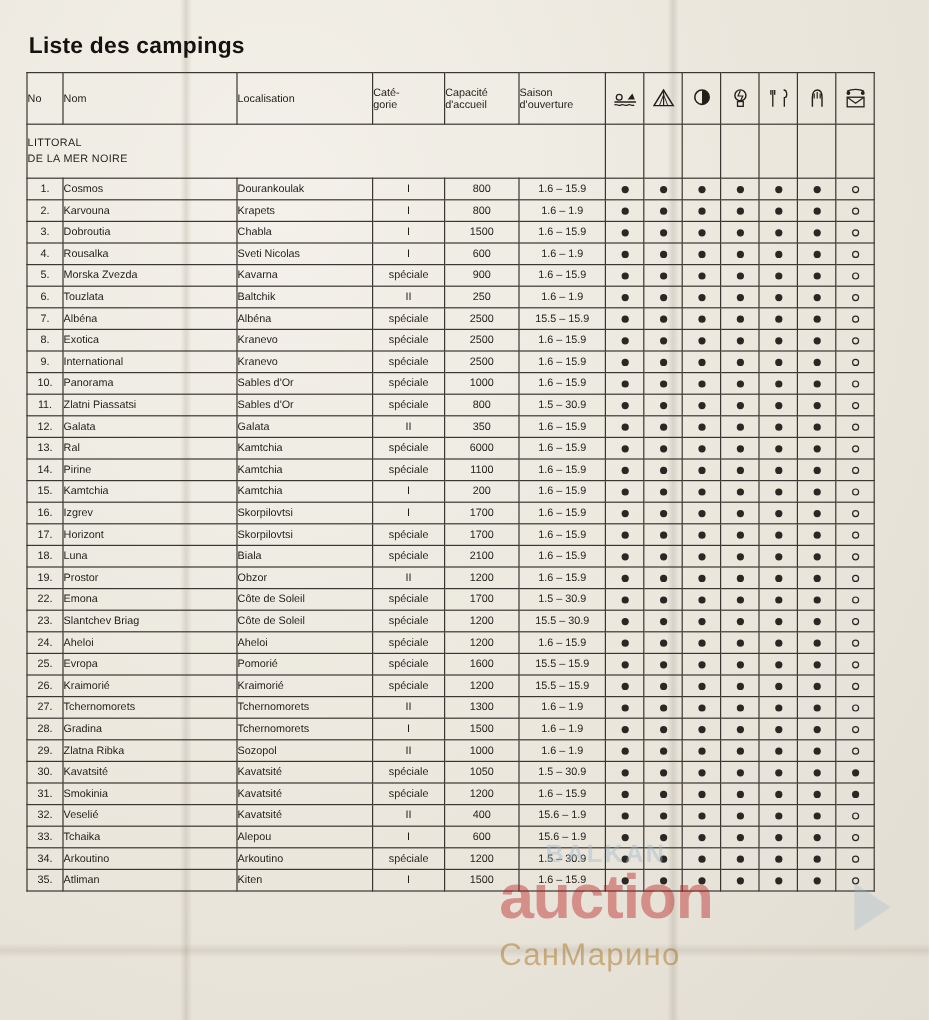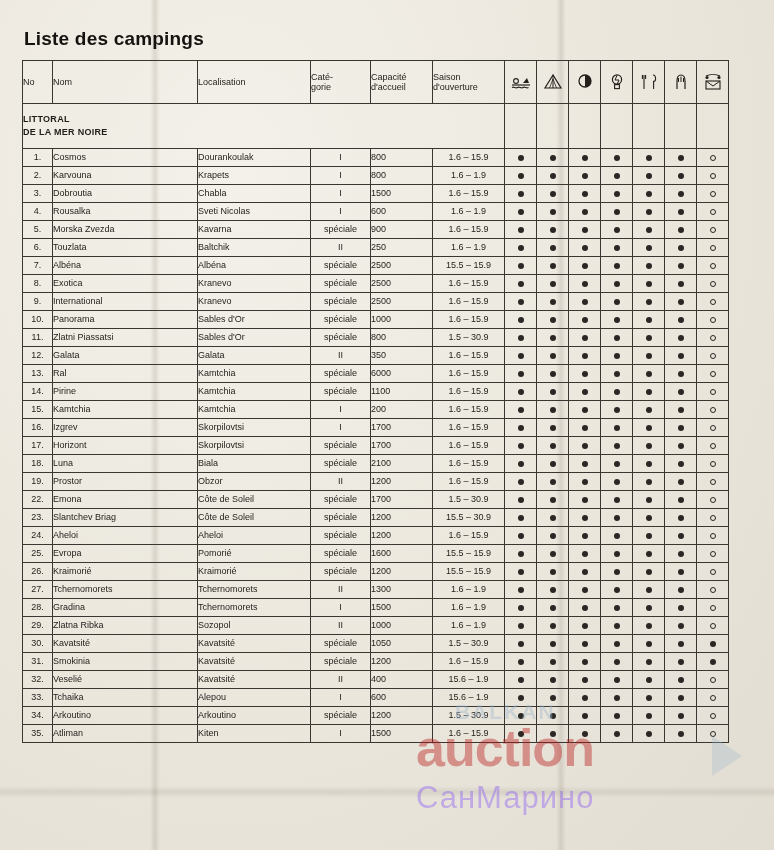--- a/index.html
+++ b/index.html
@@ -86,29 +86,29 @@
   .col-cat   { width: 60px; }
   .col-cap   { width: 62px; }
   .col-sai   { width: 72px; }
   .col-ico   { width: 32px; }
 
   tbody td { height: 17px; line-height: 17px; }
   td.no  { text-align: center; padding-right: 3px; font-size: 9px; }
   td.nom { padding-left: 6px; font-size: 9.5px; }
   td.loc { padding-left: 5px; font-size: 9.5px; }
   td.cat { text-align: center; font-size: 9.5px; }
-  td.cap { text-align: left; padding-right: 7px; font-size: 9.5px; }
+  td.cap { text-align: center; padding-right: 7px; font-size: 9.5px; }
   td.sai { text-align: center; font-size: 9.5px; }
   td.ico { text-align: center; }
 
   .section-row td {
     height: 44px;
     padding: 4px 0 4px 18px;
     font-size: 11.5px;
-    font-weight: bold;
+    font-weight: normal;
     letter-spacing: 0.3px;
     line-height: 1.45;
   }
 
   .dot {
     display: inline-block;
     width: 6px;
     height: 6px;
     border-radius: 50%;
     background: #2a2724;
@@ -145,22 +145,22 @@
   }
   .wm .wm-mid {
     font-size: 52px;
     font-weight: bold;
     color: #b91c1c;
     letter-spacing: -1px;
     margin-top: -6px;
     white-space: nowrap;
   }
   .wm .wm-bot {
-    font-size: 31px;
-    color: #8b5cf6;
+    font-size: 26px;
+    color: #a16207;
     text-align: left;
     margin-top: 2px;
     letter-spacing: 1px;
   }
   .wm-tri {
     position: absolute;
     left: 296px;
     top: 36px;
     width: 0; height: 0;
     border-left: 30px solid #9fb7cc;

